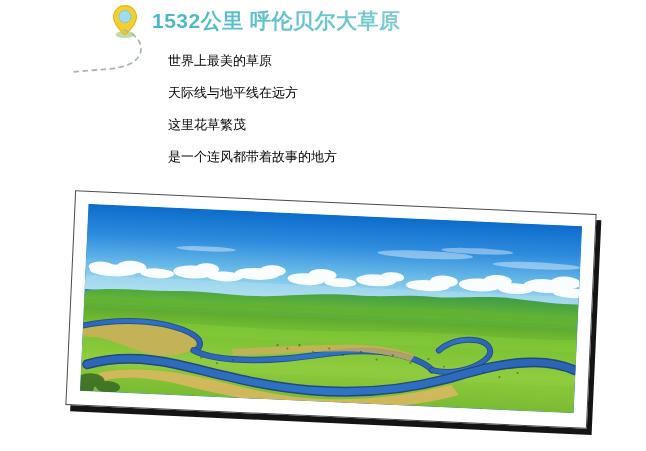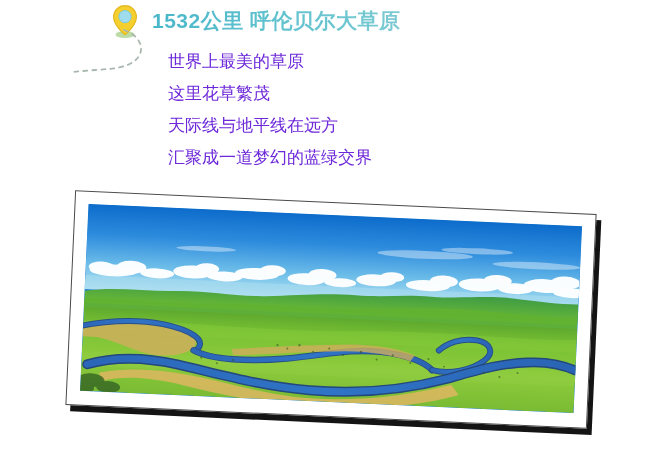--- a/index.html
+++ b/index.html
@@ -65,26 +65,26 @@
   }
 
   
   .poem {
     position: absolute;
     left: 168px;
     top: 46px;
     width: 380px;
   }
   .poem-line {
-    font-size: 17px;
-    color: #6d28d9;
+    font-size: 13px;
+    color: #000000;
     line-height: 32px;
     height: 32px;
     white-space: nowrap;
-    font-family: Liberation Serif, serif;
+    font-family: Liberation Mono, monospace;
   }
 
   
   .photo-wrap {
     position: absolute;
     left: 70px;
     top: 202px;
     width: 522px;
     height: 215px;
     transform: rotate(2.6deg);
@@ -141,23 +141,23 @@
   </div>
 
   <span class="dash-curve">
     <svg viewBox="0 0 120 55" width="120" height="55" aria-hidden="true">
       <path d="M 54 2 C 66 6, 74 16, 70 26 C 66 36, 52 40, 38 41 C 26 42, 12 43, 2 44" fill="none" stroke="#a9b8ae" stroke-width="1.8" stroke-linecap="round" stroke-dasharray="4 5"></path>
     </svg>
   </span>
 
   <div class="poem">
     <div class="poem-line">世界上最美的草原</div>
+    <div class="poem-line">天际线与地平线在远方</div>
     <div class="poem-line">这里花草繁茂</div>
-    <div class="poem-line">天际线与地平线在远方</div>
-    <div class="poem-line">汇聚成一道梦幻的蓝绿交界</div>
+    <div class="poem-line">是一个连风都带着故事的地方</div>
   </div>
 
   <div class="photo-wrap">
     <div class="photo-shadow"></div>
     <div class="photo-frame">
       <div class="photo-inner">
         <svg viewBox="0 0 496 189" preserveAspectRatio="none" aria-hidden="true">
           <defs>
             <linearGradient id="skyGrad" x1="0" y1="0" x2="0" y2="1">
               <stop offset="0%" stop-color="#0d6ccb"></stop>

